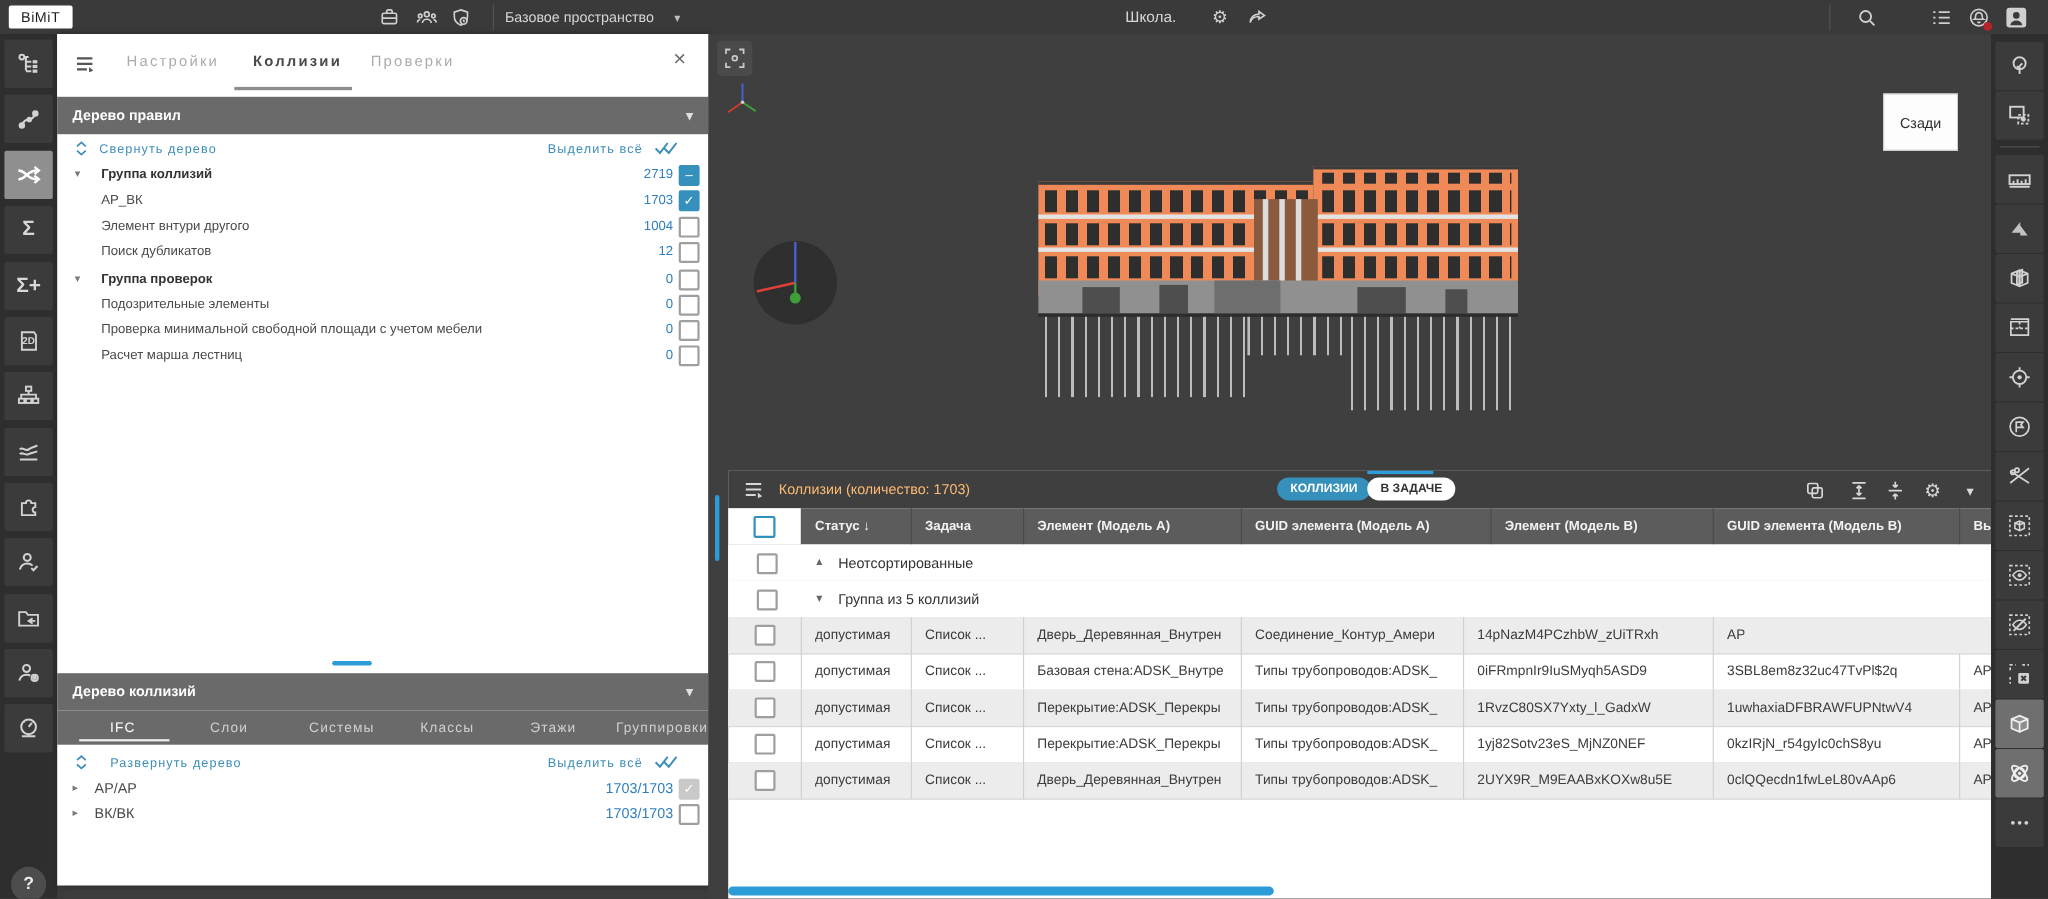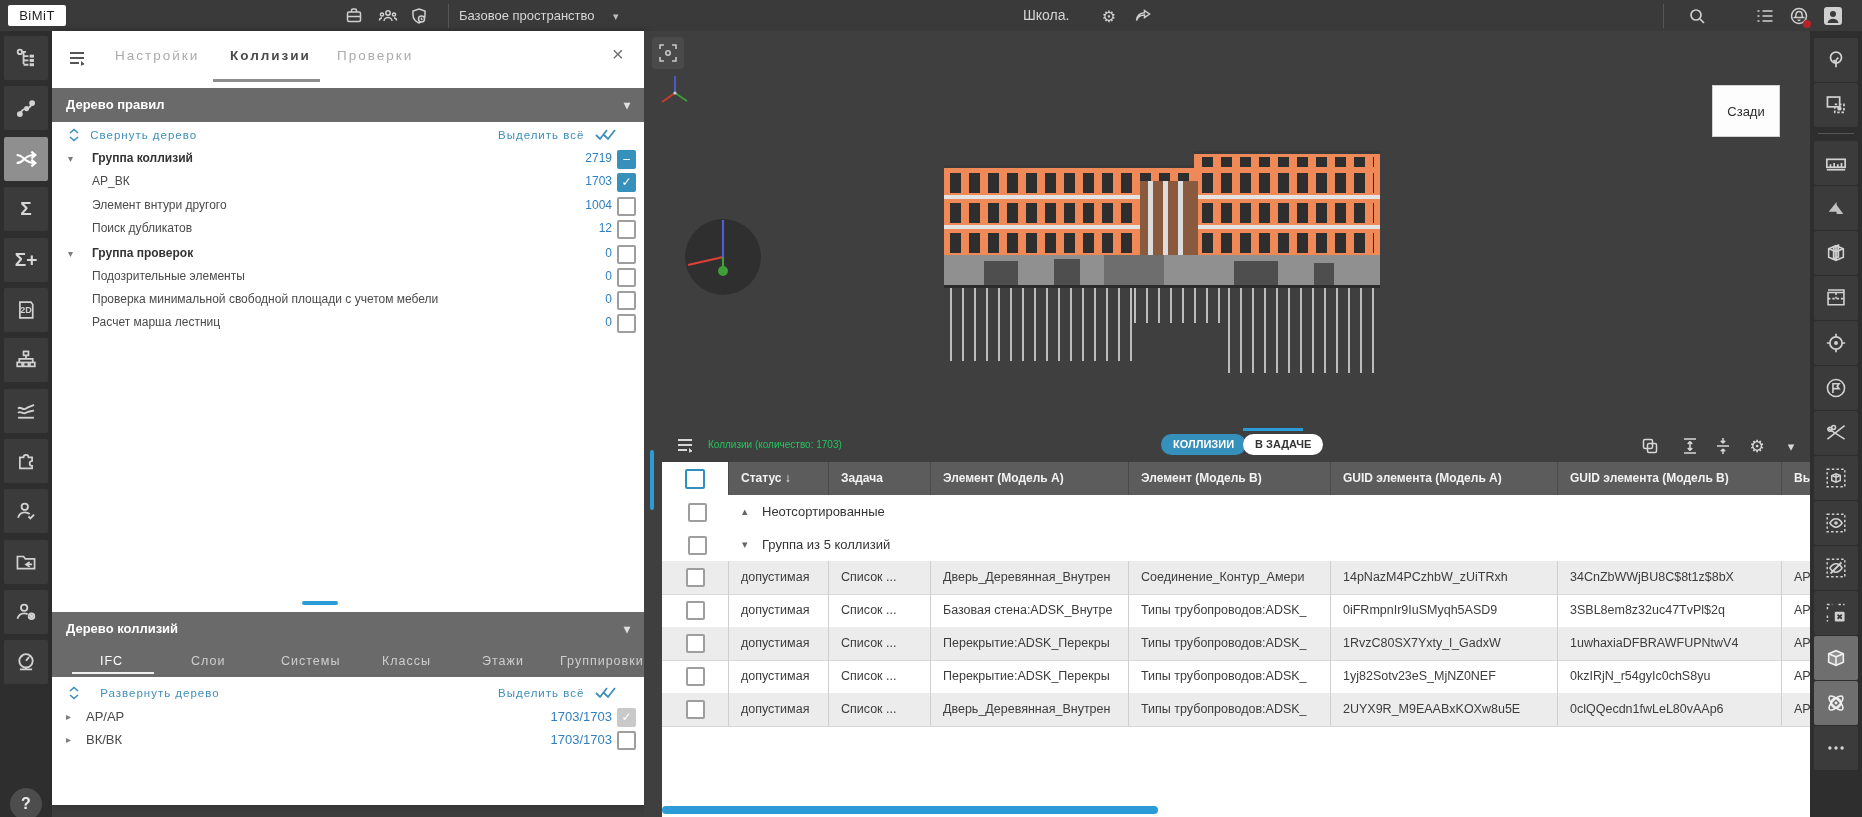--- a/index.html
+++ b/index.html
@@ -65,21 +65,21 @@
   .band{position:absolute;background:#e3e3e3;height:4px;}
   .recess{position:absolute;left:196px;top:30px;width:58px;height:88px;background:#8a5a3e;}
   .post{position:absolute;top:0;width:5px;height:88px;background:#dcdcdc;}
   .plinth{position:absolute;left:0;top:104px;width:436px;height:30px;background:#909090;}
   .patch{position:absolute;background:#4e4e4e;}
   .baseline{position:absolute;left:0;top:134px;width:436px;height:3px;background:#2c2c2c;}
   .piles{position:absolute;background-image:repeating-linear-gradient(90deg,#bdbdbd 0 2px,transparent 2px 12px);}
   
   #tablepanel{left:662px;top:428px;width:1148px;height:389px;background:#fff;}
   .tphead{position:absolute;left:0;top:0;width:1148px;height:34px;background:#3f3f3f;}
-  .tptitle{position:absolute;left:46px;top:0;line-height:34px;color:#22c55e;font-size:10px;}
+  .tptitle{position:absolute;left:46px;top:0;line-height:34px;color:#fdba74;font-size:13px;}
   .chip{position:absolute;top:6px;height:21px;border-radius:11px;font-size:11px;font-weight:bold;
         line-height:21px;padding:0 12px;cursor:pointer;box-sizing:border-box;}
   .chip.on{background:#3590bb;color:#fff;}
   .chip.off{background:#fff;color:#333;}
   .chipline{position:absolute;top:0;height:3px;background:#2b9cd8;}
   .hic{position:absolute;top:7px;width:22px;height:22px;display:flex;align-items:center;justify-content:center;cursor:pointer;color:#d8d8d8;}
   .colhead{position:absolute;left:0;top:34px;width:1268px;height:33px;background:#5c5c5c;display:flex;}
   .ch{box-sizing:border-box;border-right:1px solid #4a4a4a;color:#f2f2f2;font-size:12px;font-weight:bold;
       line-height:33px;padding-left:12px;overflow:hidden;white-space:nowrap;}
   .ch.first{background:#fff;display:flex;align-items:center;justify-content:center;padding:0;}
@@ -470,22 +470,22 @@
     </div>
   </div>
 
   <div class="colhead">
     <div class="ch first" style="width:67px">
         <span class="hcb"></span>
       </div>
     <div class="ch" style="width:100px"><span>Статус</span> <span>↓</span></div>
     <div class="ch" style="width:102px"><span>Задача</span></div>
     <div class="ch" style="width:198px"><span>Элемент (Модель A)</span></div>
+    <div class="ch" style="width:227px"><span>GUID элемента (Модель A)</span></div>
     <div class="ch" style="width:202px"><span>Элемент (Модель B)</span></div>
-    <div class="ch" style="width:227px"><span>GUID элемента (Модель A)</span></div>
     <div class="ch" style="width:224px"><span>GUID элемента (Модель B)</span></div>
     <div class="ch" style="width:28px;border-right:none"><span>Выб</span></div>
   </div>
 
   <div class="grow" style="top:67px">
     <span class="rcb"></span>
     <span class="tri">▴</span>
     <span class="gl">Неотсортированные</span>
   </div>
   <div class="grow" style="top:100px">
@@ -496,21 +496,20 @@
 
   <div class="drow alt" style="top:133px">
     <div class="td ck" style="width:67px">
         <span class="rcb" style="position:static"></span>
       </div>
     <div class="td" style="width:100px">допустимая</div>
     <div class="td" style="width:102px">Список ...</div>
     <div class="td" style="width:198px">Дверь_Деревянная_Внутрен</div>
     <div class="td" style="width:202px">Соединение_Контур_Амери</div>
     <div class="td" style="width:227px">14pNazM4PCzhbW_zUiTRxh</div>
-    <div class="td" style="width:224px">34CnZbWWjBU8C$8t1z$8bX</div>
     <div class="td" style="width:28px;border-right:none">АР /</div>
   </div>
   <div class="drow" style="top:166px">
     <div class="td ck" style="width:67px">
         <span class="rcb" style="position:static"></span>
       </div>
     <div class="td" style="width:100px">допустимая</div>
     <div class="td" style="width:102px">Список ...</div>
     <div class="td" style="width:198px">Базовая стена:ADSK_Внутре</div>
     <div class="td" style="width:202px">Типы трубопроводов:ADSK_</div>

